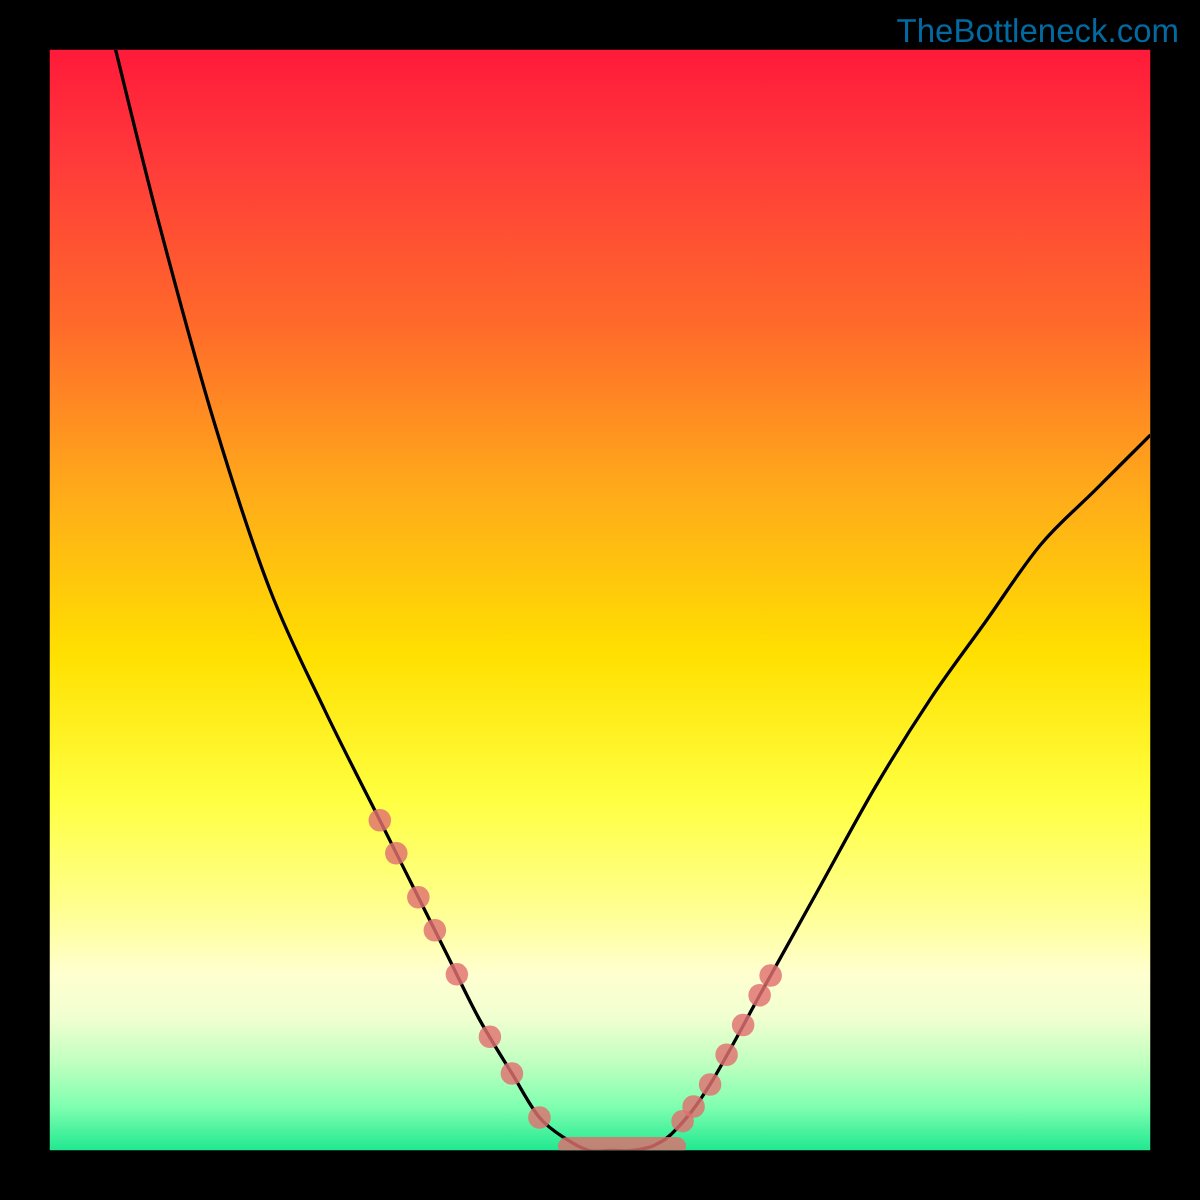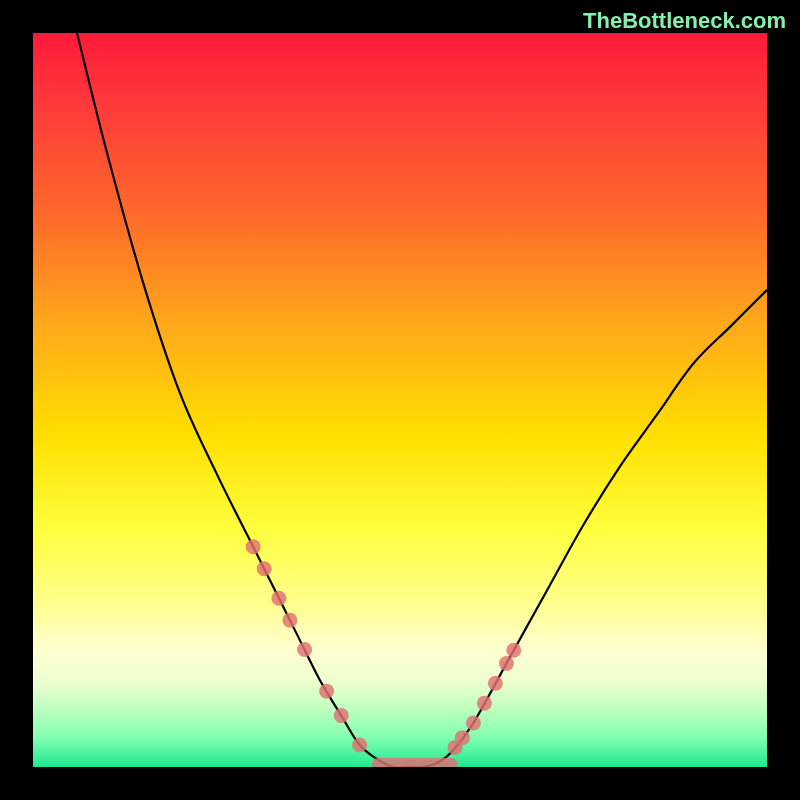--- a/index.html
+++ b/index.html
@@ -7,23 +7,23 @@
     width: 800px;
     height: 800px;
     background: #000;
     position: relative;
     font-family: Arial, sans-serif;
   }
   .watermark {
     position: absolute;
     top: 8px;
     right: 14px;
-    color: #86efac;
+    color: #0369a1;
     font-size: 22px;
-    font-weight: 700;
+    font-weight: 400;
     z-index: 10;
   }
   .plot-area {
     position: absolute;
     left: 33px;
     top: 33px;
     width: 734px;
     height: 734px;
     overflow: hidden;
   }

